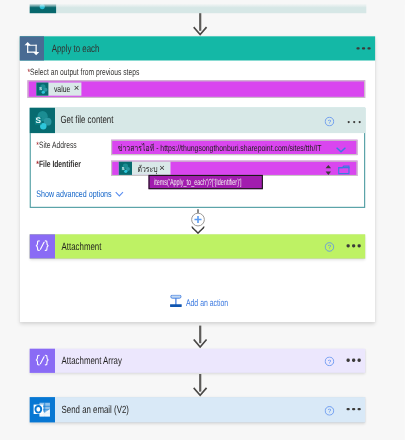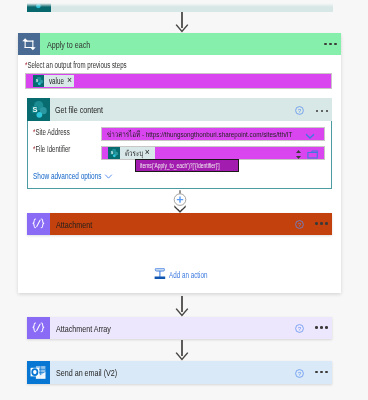--- a/index.html
+++ b/index.html
@@ -15,21 +15,21 @@
   #topfade{position:absolute;left:0;top:0;width:368px;height:7px;
       background:linear-gradient(to bottom, #f7f7f7 0%, #f7f7f7 45%, rgba(247,247,247,0) 100%);z-index:5;}
 
   
   .arrow{position:absolute;}
   .arrow .ln{position:absolute;left:7.3px;top:0;width:1.3px;background:#5e5c5a;}
 
   
   #ate{left:18px;top:33px;width:323px;height:260px;background:#fff;
        box-shadow:0 1.6px 3.6px rgba(0,0,0,.14),0 .3px .9px rgba(0,0,0,.11);}
-  #ate-head{position:absolute;left:0;top:0;width:323px;height:22px;background:#86efac;}
+  #ate-head{position:absolute;left:0;top:0;width:323px;height:22px;background:#14b8a6;}
   #ate-ic{position:absolute;left:0;top:0;width:22px;height:22px;background:#496b93;}
   #ate-title{position:absolute;left:29px;top:5.5px;font-size:9.6px;line-height:11px;color:#323130;}
   #ate-title .sq{transform:scaleX(.745);}
   .dots{position:absolute;display:flex;gap:2.4px;align-items:center;}
   .dots i{width:2.6px;height:2.6px;border-radius:50%;background:#3b3a39;display:block;}
 
   
   .fl{position:absolute;font-size:8.4px;line-height:10px;color:#323130;}
   .fl .sq{transform:scaleX(.73);}
   .req{color:#a4262c;}
@@ -165,21 +165,21 @@
       <div class="fl" style="left:5px;top:28px;">
         <span class="sq"><span class="req">*</span><span>Site Address</span></span>
       </div>
       <div class="inbox" style="left:73.2px;top:27.4px;width:224px;height:14.3px;">
         <span style="position:absolute;left:4.3px;top:2.4px;font-size:8px;line-height:9px;color:#201f1e;"><span class="sq" style="transform:scaleX(.786);">ข่าวสารไอที - https://thungsongthonburi.sharepoint.com/sites/tth/IT</span></span>
         <svg width="12" height="12" viewBox="0 0 12 12" style="position:absolute;right:8px;top:2px;">
             <path d="M2 4.3 L6 8 L10 4.3" fill="none" stroke="#3b79e0" stroke-width="1.3"></path>
           </svg>
       </div>
 
-      <div class="fl" style="left:5px;top:45px;">
+      <div class="fl" style="left:5px;top:45px;font-weight:bold;">
         <span class="sq"><span class="req">*</span><span>File Identifier</span></span>
       </div>
       <div class="inbox" style="left:73.2px;top:46.3px;width:224px;height:14.4px;">
         <div class="chip" style="left:6px;top:0.7px;width:46.5px;">
           <div class="cic">
             <svg width="11.7" height="12" viewBox="0 0 22 22" style="position:absolute;left:0;top:0;">
               <circle cx="11.3" cy="7.4" r="4.5" fill="#1b8d93"></circle>
               <circle cx="15.7" cy="12.2" r="3.4" fill="#2a97a1"></circle>
               <circle cx="11.9" cy="16.2" r="2.8" fill="#2ec6da"></circle>
               <rect x="4.5" y="8.0" width="6.1" height="6.6" rx="0.3" fill="#0d8288"></rect>
@@ -210,21 +210,21 @@
     <div id="plus">
       <svg width="16" height="23" viewBox="0 0 16 23" style="display:block">
         <path d="M8 0.2 v3.5" stroke="#5e5c5a" stroke-width="1.3"></path>
         <circle cx="8" cy="9.6" r="5.8" fill="#fff" stroke="#9a9896" stroke-width="0.9"></circle>
         <path d="M8 6.4 v6.4 M4.8 9.6 h6.4" stroke="#5b9bf0" stroke-width="1.45"></path>
         <path d="M2.3 15.2 L8 21.3 L13.7 15.2 L13.7 17.3 L8 22.8 L2.3 17.3 z" fill="#3b3a39"></path>
         <path d="M5.6 18.6 L8 21.1 L10.4 18.6 L10.4 19.6 L8 22.6 L5.6 19.6 z" fill="#3b3a39"></path>
       </svg>
     </div>
 
-    <div class="acard" style="left:9.3px;top:179.5px;width:305px;background:#c2410c;">
+    <div class="acard" style="left:9.3px;top:179.5px;width:305px;background:#bef264;">
       <div class="aic" style="background:#8a6bf5;">
         <svg width="22.8" height="22.7" viewBox="0 0 22 22">
           <g fill="none" stroke="#fff" stroke-width="1" stroke-linecap="round" stroke-linejoin="round">
             <path d="M8.3 5.8 c-1.4 0 -1.4 0 -1.4 1.6 c0 1.6 0 2.1 -1.1 2.6 c1.1 .5 1.1 1 1.1 2.6 c0 1.6 0 1.6 1.4 1.6"></path>
             <path d="M13.7 5.8 c1.4 0 1.4 0 1.4 1.6 c0 1.6 0 2.1 1.1 2.6 c-1.1 .5 -1.1 1 -1.1 2.6 c0 1.6 0 1.6 -1.4 1.6"></path>
             <path d="M9.4 13.2 L12.6 7.1"></path>
           </g>
         </svg>
       </div>
       <div class="atx" style="left:28.5px;"><span class="sq">Attachment</span></div>

